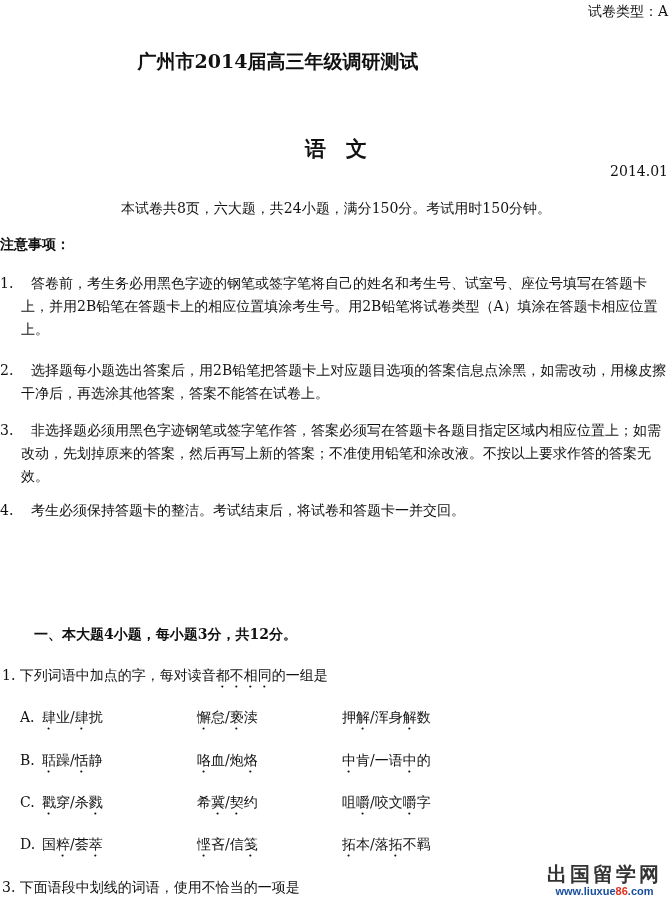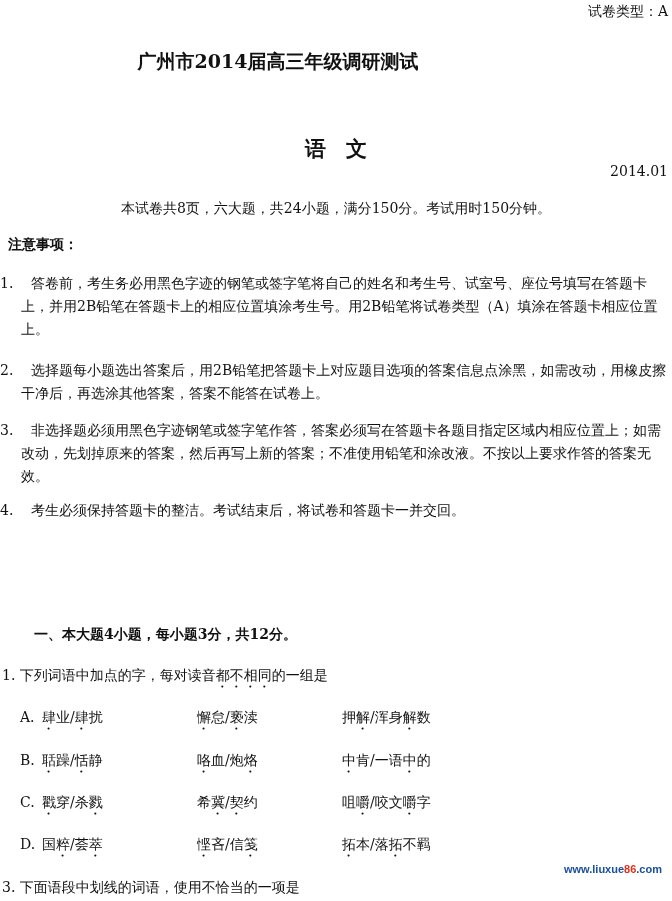--- a/index.html
+++ b/index.html
@@ -7,21 +7,21 @@
     width: 672px; height: 901px; position: relative; overflow: hidden;
     font-family: "DejaVu Serif", "Liberation Serif", serif;
     color: #111111;
   }
   .abs { position: absolute; white-space: nowrap; }
   .paper-type { right: 4px; top: 3px; font-size: 14px; }
   .title { left: 0; width: 556px; text-align: center; top: 49px; font-size: 19px; font-weight: bold; }
   .subject { left: 0; width: 672px; text-align: center; top: 108px; font-size: 21px; font-weight: bold; letter-spacing: 20px; padding-left: 20px; box-sizing: border-box; margin-top: 27px; }
   .date { right: 4px; top: 163px; font-size: 14px; }
   .summary { left: 0; width: 672px; text-align: center; top: 200px; font-size: 14px; }
-  .notice-heading { left: 0; top: 236px; font-size: 14px; font-weight: bold; padding-left: 8px; }
+  .notice-heading { left: 0; top: 236px; font-size: 14px; font-weight: bold; }
   .note { position: absolute; left: 0; width: 668px; font-size: 14px; line-height: 23px; }
   .note .num { position: absolute; left: 0; top: 0; }
   .note .body { display: block; padding-left: 21px; text-indent: 10px; }
   .section-heading { left: 0; top: 626px; font-size: 14px; font-weight: bold; padding-left: 34px; }
   .question { left: 2px; font-size: 14px; }
   .dot { text-emphasis: dot; -webkit-text-emphasis: dot; text-emphasis-position: under; -webkit-text-emphasis-position: under; }
   .opt-row { position: absolute; left: 20px; font-size: 14px; height: 24px; width: 460px; }
   .opt-row .letter { position: absolute; left: 0; top: 0; }
   .opt-row .c1 { position: absolute; left: 22px; top: 0; }
   .opt-row .c2 { position: absolute; left: 177px; top: 0; }
@@ -89,14 +89,15 @@
 <div class="opt-row" style="top:836px;">
   <span class="letter">D.</span>
   <span class="c1"><span>国</span><span class="dot">粹</span><span>/荟</span><span class="dot">萃</span><span></span></span>
   <span class="c2"><span class="dot">悭</span><span>吝/信</span><span class="dot">笺</span><span></span></span>
   <span class="c3"><span class="dot">拓</span><span>本/落</span><span class="dot">拓</span><span>不羁</span></span>
 </div>
 
 <div class="abs question" style="top:879px;">3. 下面语段中划线的词语，使用不恰当的一项是</div>
 
 <div class="abs watermark">
+  <div class="wm-cn">出国留学网</div>
   <div class="wm-url"><span>www.liuxue</span><span class="accent">86</span><span>.com</span></div>
 </div>
 
 </body></html>

